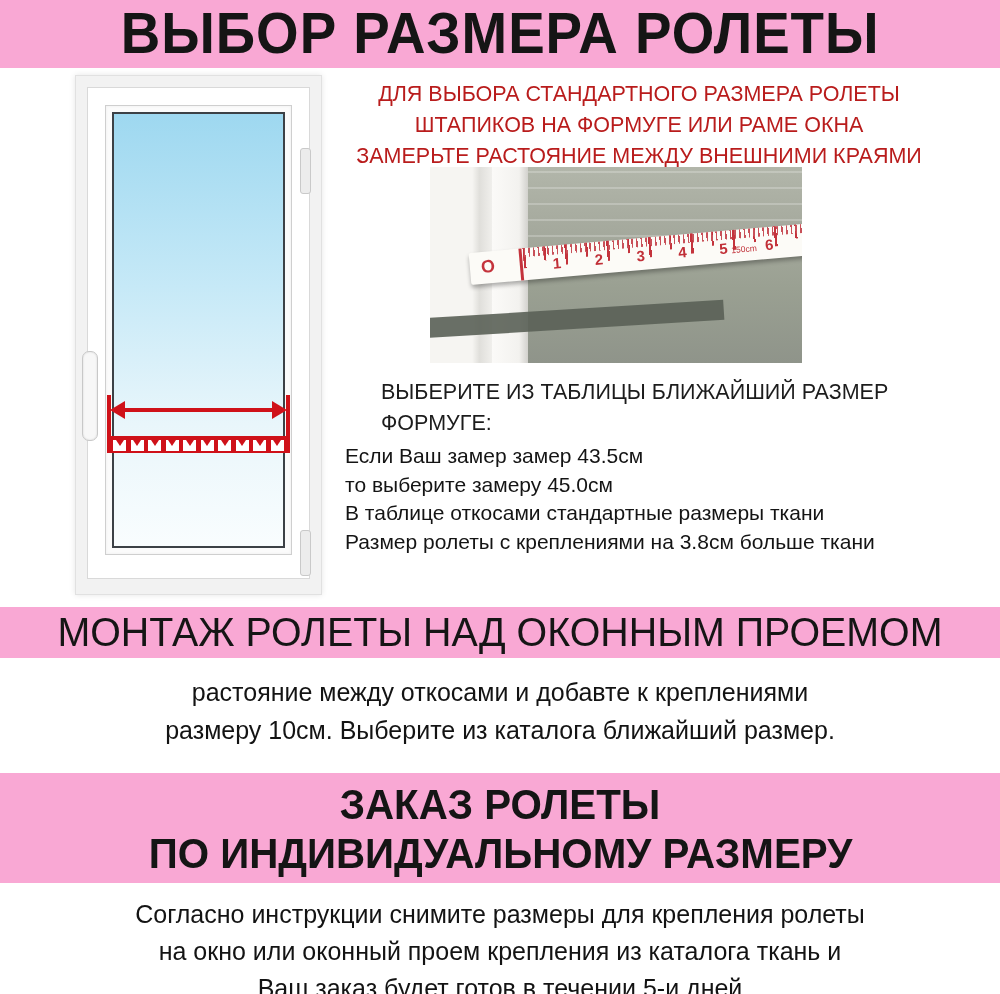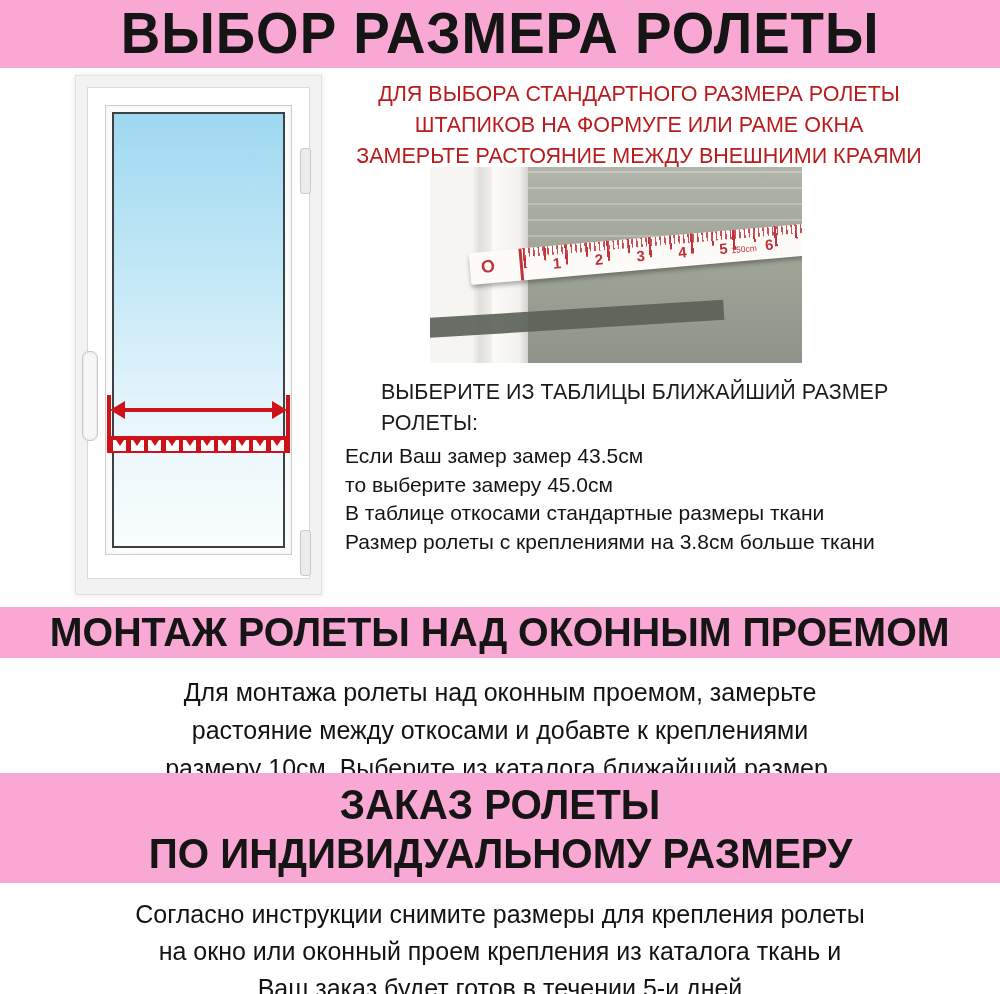--- a/index.html
+++ b/index.html
@@ -7,21 +7,21 @@
     width:1000px;height:994px;position:relative;overflow:hidden;
     background:#ffffff;color:#151515;
     font-family:"Liberation Sans","DejaVu Sans",sans-serif;
     -webkit-font-smoothing:antialiased;
   }
   .abs{position:absolute;}
 
   
   .band{position:absolute;left:0;width:1000px;background:#f9a8d4;text-align:center;}
   .band-header{top:0;height:68px;line-height:66px;font-size:57px;font-weight:bold;letter-spacing:1px;}
-  .band-mount{top:607px;height:51px;line-height:51px;font-size:41px;font-weight:bold;letter-spacing:0px;}
+  .band-mount{top:607px;height:51px;line-height:51px;font-size:41px;font-weight:normal;letter-spacing:0px;}
   .band-order{top:773px;height:110px;padding-top:7px;box-sizing:border-box;font-size:42px;font-weight:bold;line-height:49px;}
   .band .cond{display:inline-block;transform:scaleX(.96);transform-origin:center;}
 
   
   .intro{left:330px;top:79px;width:618px;text-align:center;font-size:21.5px;line-height:31px;color:#b91c1c;}
   .choose{left:345px;top:377px;width:620px;text-align:left;font-size:21.5px;line-height:31px;color:#1c1c1c;margin-left:36px;}
   .example{left:345px;top:442px;width:640px;text-align:left;font-size:21px;line-height:28.5px;color:#141414;}
 
   .mount-text{left:0;top:658px;width:1000px;padding-top:15px;text-align:center;font-size:25px;line-height:38px;color:#131313;}
   .order-text{left:0;top:883px;width:1000px;padding-top:13px;text-align:center;font-size:25px;line-height:37px;color:#131313;}
@@ -132,36 +132,35 @@
     <span class="tape-num tn3">3</span>
     <span class="tape-num tn4">4</span>
     <span class="tape-num tn5">5</span>
     <span class="tape-num tn6">6</span>
     <span class="tape-unit">150cm</span>
   </div>
 </div>
 
 <div class="abs choose">
   <div>ВЫБЕРИТЕ ИЗ ТАБЛИЦЫ БЛИЖАЙШИЙ РАЗМЕР</div>
-  <div>РОЛЕТЫ:</div>
+  <div>ФОРМУГЕ:</div>
 </div>
 
 <div class="abs example">
   <div>Если Ваш замер замер 43.5см</div>
   <div>то выберите замеру 45.0см</div>
   <div>В таблице откосами стандартные размеры ткани</div>
   <div>Размер ролеты с креплениями на 3.8см больше ткани</div>
 </div>
 
 <div class="band band-mount">
   <span class="cond">МОНТАЖ РОЛЕТЫ НАД ОКОННЫМ ПРОЕМОМ</span>
 </div>
 
 <div class="abs mount-text">
-  <div>Для монтажа ролеты над оконным проемом, замерьте</div>
   <div>растояние между откосами и добавте к креплениями</div>
   <div>размеру 10см. Выберите из каталога ближайший размер.</div>
 </div>
 
 <div class="band band-order">
   <div class="cond">ЗАКАЗ РОЛЕТЫ</div>
   <div class="cond">ПО ИНДИВИДУАЛЬНОМУ РАЗМЕРУ</div>
 </div>
 
 <div class="abs order-text">

